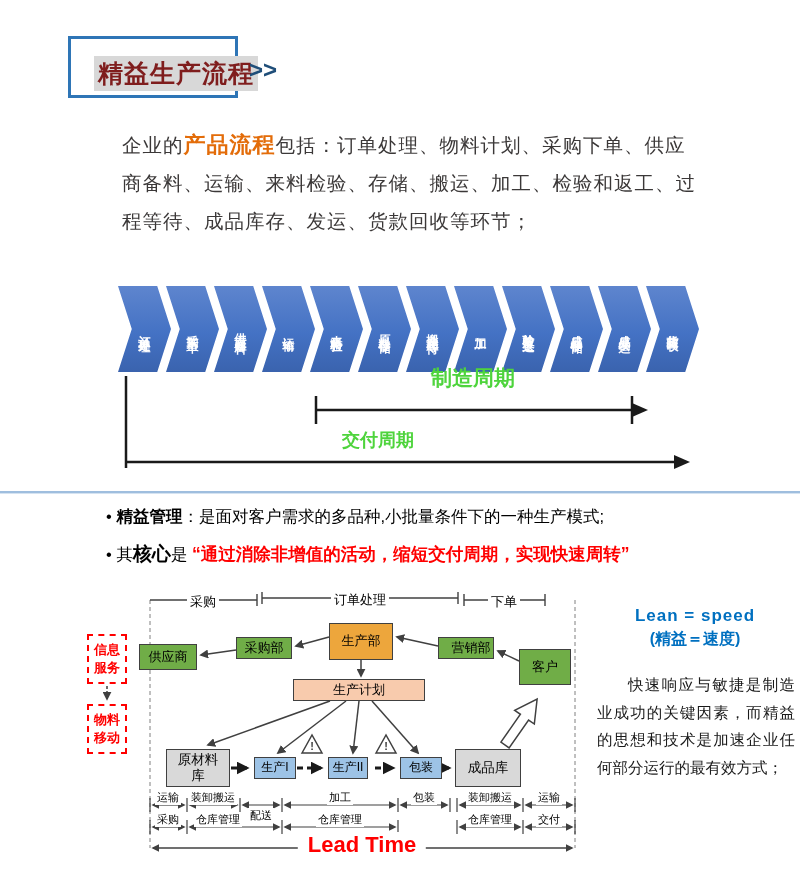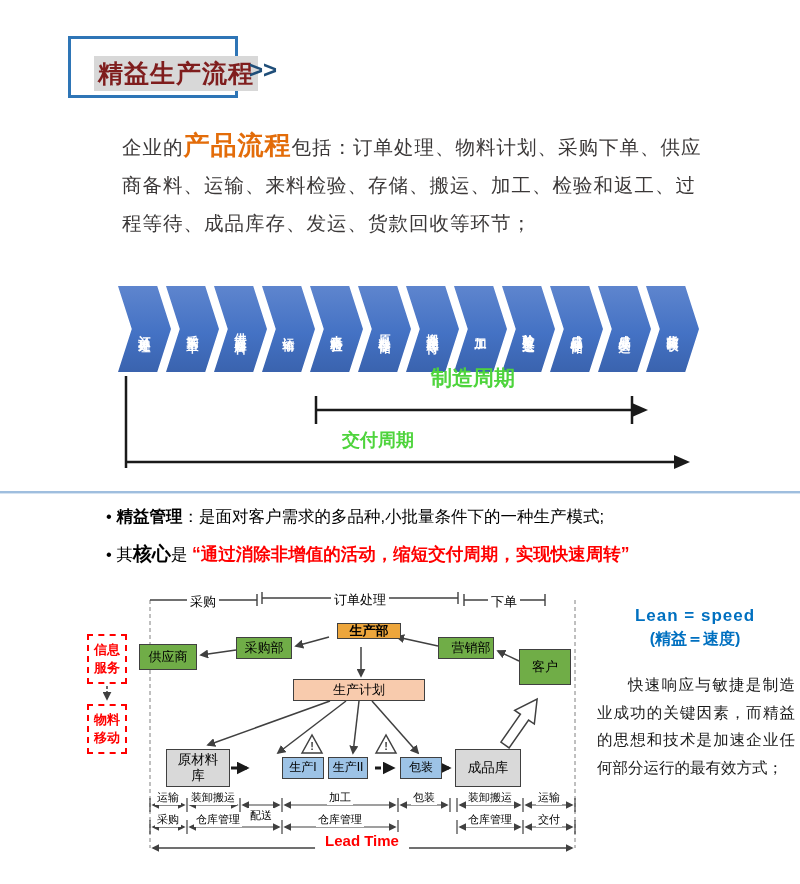--- a/index.html
+++ b/index.html
@@ -8,21 +8,21 @@
   .abs{position:absolute;}
 
   
   .title-frame{left:68px;top:36px;width:170px;height:62px;border:3px solid #2E75B6;box-sizing:border-box;}
   .title-text{left:94px;top:56px;font-size:25px;font-weight:bold;color:#7f1d1d;
               background:#D8D8D8;padding:1px 4px;letter-spacing:1px;white-space:nowrap;text-align:center;}
   .title-suffix{left:249px;top:56px;font-size:24px;font-weight:bold;color:#1F4E79;}
 
   
   .intro{left:122px;top:126px;width:580px;font-size:19.5px;line-height:38px;color:#3B3838;letter-spacing:1px;}
-  .intro .hl{color:#E36C09;font-weight:bold;font-size:26px;}
+  .intro .hl{color:#E36C09;font-weight:bold;font-size:22px;}
 
   
   .chev-row{left:118px;top:286px;height:86px;display:flex;}
   .chev{width:53px;height:86px;margin-right:-5px;flex:0 0 auto;
         background:linear-gradient(180deg,#5E85CE 0%,#4472C4 55%,#3A63AE 100%);
         clip-path:polygon(0 0,74% 0,100% 50%,74% 100%,0 100%,26% 50%);
         display:flex;align-items:center;justify-content:center;}
   .chev span{writing-mode:vertical-rl;text-orientation:upright;color:#fff;font-weight:bold;
              font-size:12px;line-height:14px;letter-spacing:2px;max-height:80px;}
 
@@ -51,21 +51,21 @@
         border:1px solid #404040;font-size:13px;text-align:center;line-height:1.15;color:#000;z-index:2;}
   .green{background:#70AD47;}
   .orange{background:#EDA63C;}
   .peach{background:#F8CBAD;}
   .gray{background:#D9D9D9;font-size:13.5px;padding:0 8px;}
   .blue{background:#9DC3E6;font-size:12px;}
   .sidebox{position:absolute;width:40px;height:50px;border:2px dashed #FF0000;color:#FF0000;
            font-weight:bold;font-size:13px;display:flex;align-items:center;justify-content:center;
            text-align:center;line-height:1.35;box-sizing:border-box;padding:2px;z-index:2;}
   .leadtime{position:absolute;left:362px;top:247px;transform:translateX(-50%);background:#fff;
-            padding:0 10px;font-size:15px;font-weight:bold;color:#FF0000;z-index:2;white-space:nowrap;}
+            padding:0 10px;font-size:22px;font-weight:bold;color:#FF0000;z-index:2;white-space:nowrap;}
 
   
   .lean1{left:595px;top:606px;width:200px;text-align:center;font-size:17px;font-weight:bold;color:#0070C0;letter-spacing:1px;}
   .lean2{left:595px;top:629px;width:200px;text-align:center;font-size:16px;font-weight:bold;color:#0070C0;}
   .lean-body{left:597px;top:671px;width:198px;font-size:15.5px;line-height:27.5px;color:#1a1a1a;
              text-indent:2em;text-align:justify;}
 </style>
 </head>
 <body>
 
@@ -242,27 +242,27 @@
 
   <div class="dg-label" style="left:203px;top:8px;">采购</div>
   <div class="dg-label" style="left:360px;top:6px;">订单处理</div>
   <div class="dg-label" style="left:504px;top:8px;">下单</div>
 
   <div class="sidebox" style="left:87px;top:49px;">信息服务</div>
   <div class="sidebox" style="left:87px;top:119px;">物料移动</div>
 
   <div class="dbox green" style="left:139px;top:59px;width:58px;height:26px;">供应商</div>
   <div class="dbox green" style="left:236px;top:52px;width:56px;height:22px;">采购部</div>
-  <div class="dbox orange" style="left:337px;top:38px;width:64px;height:16px;font-weight:bold;">生产部</div>
+  <div class="dbox orange" style="left:329px;top:38px;width:64px;height:37px;">生产部</div>
   <div class="dbox green" style="left:438px;top:52px;width:56px;height:22px;padding-left:10px;">营销部</div>
   <div class="dbox green" style="left:519px;top:64px;width:52px;height:36px;">客户</div>
   <div class="dbox peach" style="left:293px;top:94px;width:132px;height:22px;">生产计划</div>
 
   <div class="dbox gray" style="left:166px;top:164px;width:64px;height:38px;">原材料库</div>
-  <div class="dbox blue" style="left:254px;top:172px;width:42px;height:22px;margin-left:28px;">生产I</div>
+  <div class="dbox blue" style="left:254px;top:172px;width:42px;height:22px;">生产I</div>
   <div class="dbox blue" style="left:328px;top:172px;width:40px;height:22px;">生产II</div>
   <div class="dbox blue" style="left:400px;top:172px;width:42px;height:22px;">包装</div>
   <div class="dbox gray" style="left:455px;top:164px;width:66px;height:38px;">成品库</div>
 
   <div class="seg-label" style="left:168px;top:205px;">运输</div>
   <div class="seg-label" style="left:213px;top:205px;">装卸搬运</div>
   <div class="seg-label" style="left:261px;top:205px;margin-top:18px;">配送</div>
   <div class="seg-label" style="left:340px;top:205px;">加工</div>
   <div class="seg-label" style="left:424px;top:205px;">包装</div>
   <div class="seg-label" style="left:490px;top:205px;">装卸搬运</div>

